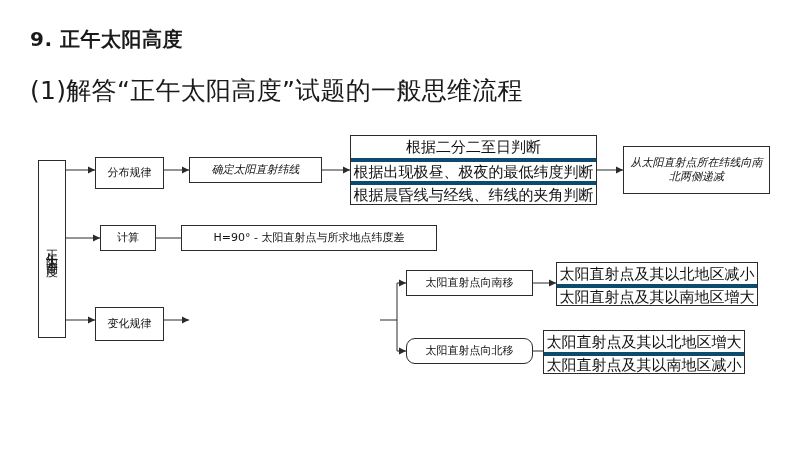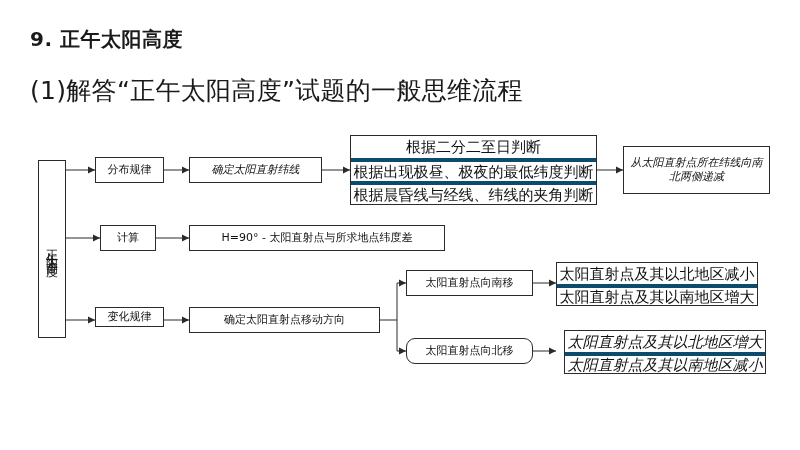--- a/index.html
+++ b/index.html
@@ -143,42 +143,41 @@
       <polygon points="406,351 399,347.5 399,354.5"></polygon>
       <polygon points="556,283 549,279.5 549,286.5"></polygon>
       <polygon points="556,351 549,347.5 549,354.5"></polygon>
     </g>
   </svg>
 
   <div class="vbox" style="left:38px; top:160px; width:28px; height:178px;">
     <span class="vtext">正午太阳高度</span>
   </div>
 
-  <div class="box" style="left:95px; top:157px; width:69px; height:26px;">分布规律</div>
+  <div class="box" style="left:95px; top:157px; width:69px; height:32px;">分布规律</div>
   <div class="box" style="left:100px; top:225px; width:56px; height:26px;text-align:center;">计算</div>
-  <div class="box" style="left:95px; top:307px; width:69px; height:20px;">变化规律</div>
+  <div class="box" style="left:95px; top:307px; width:69px; height:34px;">变化规律</div>
 
   <div class="box" style="left:189px; top:157px; width:133px; height:26px;font-style:italic;">确定太阳直射纬线</div>
-  <div class="box" style="left:189px; top:225px; width:256px; height:26px;">H=90° - 太阳直射点与所求地点纬度差</div>
-  <div class="box" style="left:189px; top:307px; width:191px; height:26px;">确定太阳直射点移动方向</div>
+  <div class="box" style="left:181px; top:225px; width:256px; height:26px;">H=90° - 太阳直射点与所求地点纬度差</div>
 
   <div class="grouped" style="left:350px; top:135px; width:247px; height:70px;">
     <div class="row" style="height:22px;">根据二分二至日判断</div>
     <div class="row" style="height:23px;">根据出现极昼、极夜的最低纬度判断</div>
     <div class="row" style="height:23px;">根据晨昏线与经线、纬线的夹角判断</div>
   </div>
 
   <div class="box" style="left:623px; top:146px; width:147px; height:48px; padding:0 5px;font-style:italic;">从太阳直射点所在纬线向南北两侧递减</div>
 
   <div class="box" style="left:406px; top:270px; width:127px; height:26px;">太阳直射点向南移</div>
   <div class="box" style="left:406px; top:338px; width:127px; height:26px;border-radius:9px;">太阳直射点向北移</div>
 
   <div class="grouped" style="left:556px; top:262px; width:202px; height:44px;">
     <div class="row" style="height:21px;">太阳直射点及其以北地区减小</div>
     <div class="row" style="height:21px;">太阳直射点及其以南地区增大</div>
   </div>
 
-  <div class="grouped" style="left:564px; top:330px; width:202px; height:44px;font-style:italic;">
+  <div class="grouped" style="left:543px; top:330px; width:202px; height:44px;">
     <div class="row" style="height:21px;">太阳直射点及其以北地区增大</div>
     <div class="row" style="height:21px;">太阳直射点及其以南地区减小</div>
   </div>
 
 </div>
 
 </body></html>

